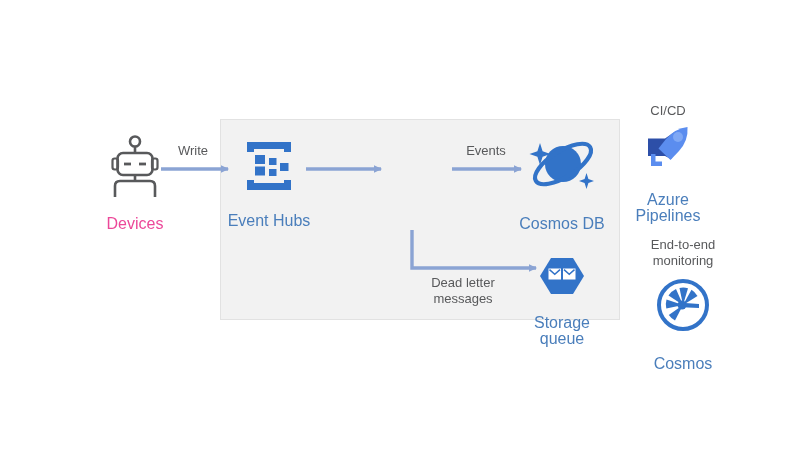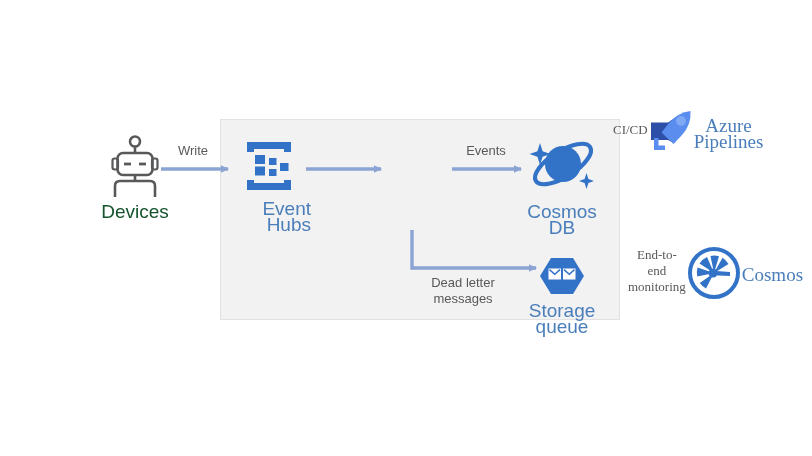--- a/index.html
+++ b/index.html
@@ -39,27 +39,27 @@
     flex-direction: column;
     align-items: center;
     text-align: center;
   }
   .node .glyph {
     display: block;
     line-height: 0;
   }
   .node-label {
     color: #4a7ebb;
-    font-size: 19px;
+    font-size: 16px;
     line-height: 16px;
-    margin-top: 7px;
+    margin-top: 19px;
     white-space: pre-line;
   }
   .node-label.dark {
-    color: #14532d;
+    color: #ec4899;
   }
 
   
   .caption {
     color: #58595b;
     font-size: 13px;
     line-height: 16px;
     text-align: center;
     white-space: pre-line;
   }
@@ -69,25 +69,24 @@
     position: absolute;
     left: 0; top: 0;
     width: 812px;
     height: 456px;
     pointer-events: none;
   }
 
   
   .side-item {
     display: flex;
-    flex-direction: row;
+    flex-direction: column;
     align-items: center;
     text-align: center;
     width: 110px;
-    font-family: Liberation Serif, serif;
   }
 </style>
 </head>
 <body>
 
 <div id="canvas">
 
   <div class="abs solution-box"></div>
 
   <svg class="arrow-layer" viewBox="0 0 812 456">

